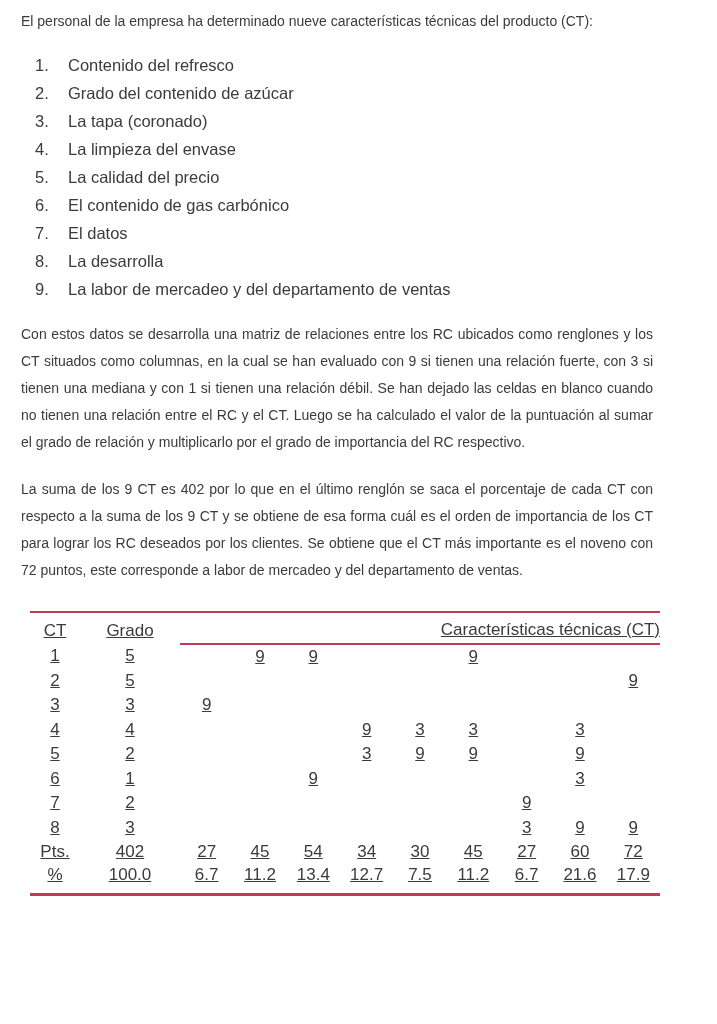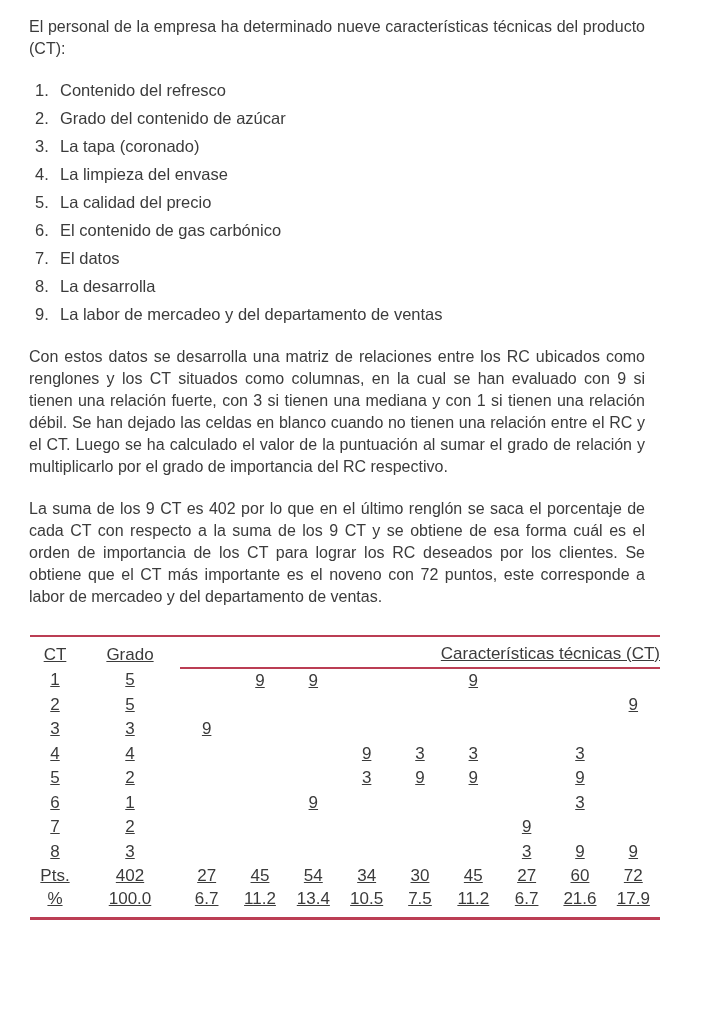--- a/index.html
+++ b/index.html
@@ -5,31 +5,31 @@
   :root { --accent:#bb3e54; --text:#3b3b3b; }
   * { box-sizing:border-box; }
   html,body { margin:0; padding:0; }
   body {
     width:717px; height:1024px; background:#ffffff; overflow:hidden;
     font-family:"Liberation Sans", sans-serif; color:var(--text);
   }
   .page { width:717px; height:1024px; padding:8px 64px 0 21px; }
 
   .para {
-    margin:8px; font-size:16px; line-height:22px; text-align:justify;
+    margin:0; font-size:14px; line-height:27px; text-align:justify;
     color:var(--text);
   }
   .para.intro  { margin-bottom:16px; }
   .para.matrix { margin-bottom:20px; }
   .para.sum    { margin-bottom:27px; }
 
   .ct-list { list-style:none; margin:0 0 18px 0; padding:0; }
   .ct-item { display:flex; font-size:16.5px; line-height:28px; }
   .li-num  { width:25px; margin-left:14px; flex:0 0 auto; }
-  .li-text { flex:1; }
+  .li-text { flex:1;margin-left:8px; }
 
   table.qfd {
     table-layout:fixed; border-collapse:collapse;
     width:630px; margin-left:9px;
     border-top:2.5px solid var(--accent);
     border-bottom:3px solid var(--accent);
     text-decoration:underline;
   }
   table.qfd col.c-rc    { width:50px; }
   table.qfd col.c-grado { width:100px; }
@@ -231,21 +231,21 @@
         <td>27</td>
         <td>60</td>
         <td>72</td>
       </tr>
       <tr class="pct-row">
         <td>%</td>
         <td>100.0</td>
         <td>6.7</td>
         <td>11.2</td>
         <td>13.4</td>
-        <td>10.5</td>
+        <td>12.7</td>
         <td>7.5</td>
         <td>11.2</td>
         <td>6.7</td>
         <td>21.6</td>
         <td>17.9</td>
       </tr>
     </tbody>
   </table>
 
 </div>

